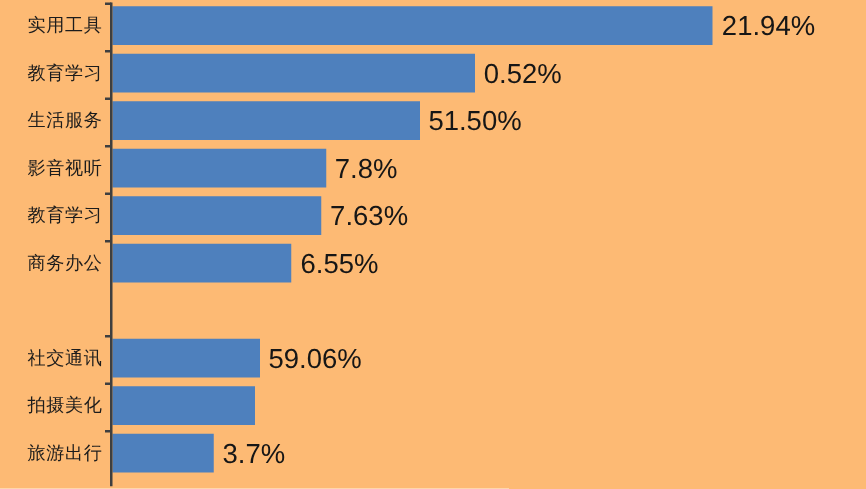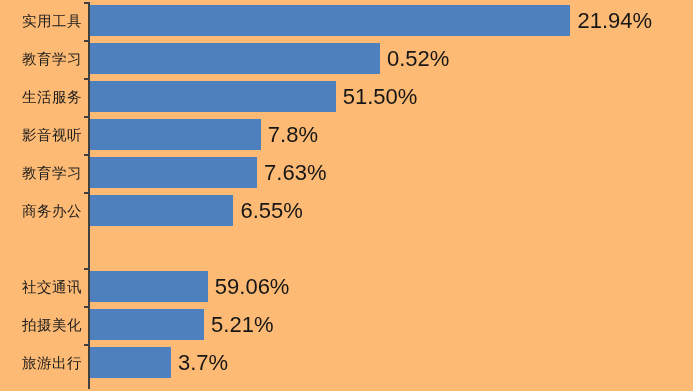--- a/index.html
+++ b/index.html
@@ -133,21 +133,20 @@
       <div class="bar-row" style="top: 268px; padding-left: 36px;">
         <div class="cat-label">社交通讯</div>
         <div class="axis-tick"></div>
         <div class="bar" style="width: 117.822px; background: rgb(78, 128, 189);"></div>
         <div class="bar-value" style="left: 214.822px; color: rgb(22, 22, 22);">59.06%</div>
       </div>
       <div class="bar-row" style="top: 306px;">
         <div class="cat-label">拍摄美化</div>
         <div class="axis-tick"></div>
         <div class="bar" style="width: 114.099px; background: rgb(78, 128, 189);"></div>
-        <div class="bar-value" style="left: 211.099px; color: rgb(22, 22, 22);">5.21%</div>
       </div>
       <div class="bar-row" style="top: 344px;">
         <div class="cat-label">旅游出行</div>
         <div class="axis-tick"></div>
         <div class="bar" style="width: 81.03px; background: rgb(78, 128, 189);"></div>
         <div class="bar-value" style="left: 178.03px; color: rgb(22, 22, 22);">3.7%</div>
       </div>
     </div>
 
   <div id="y-axis-line" style="background: rgb(63, 63, 63);"></div>

